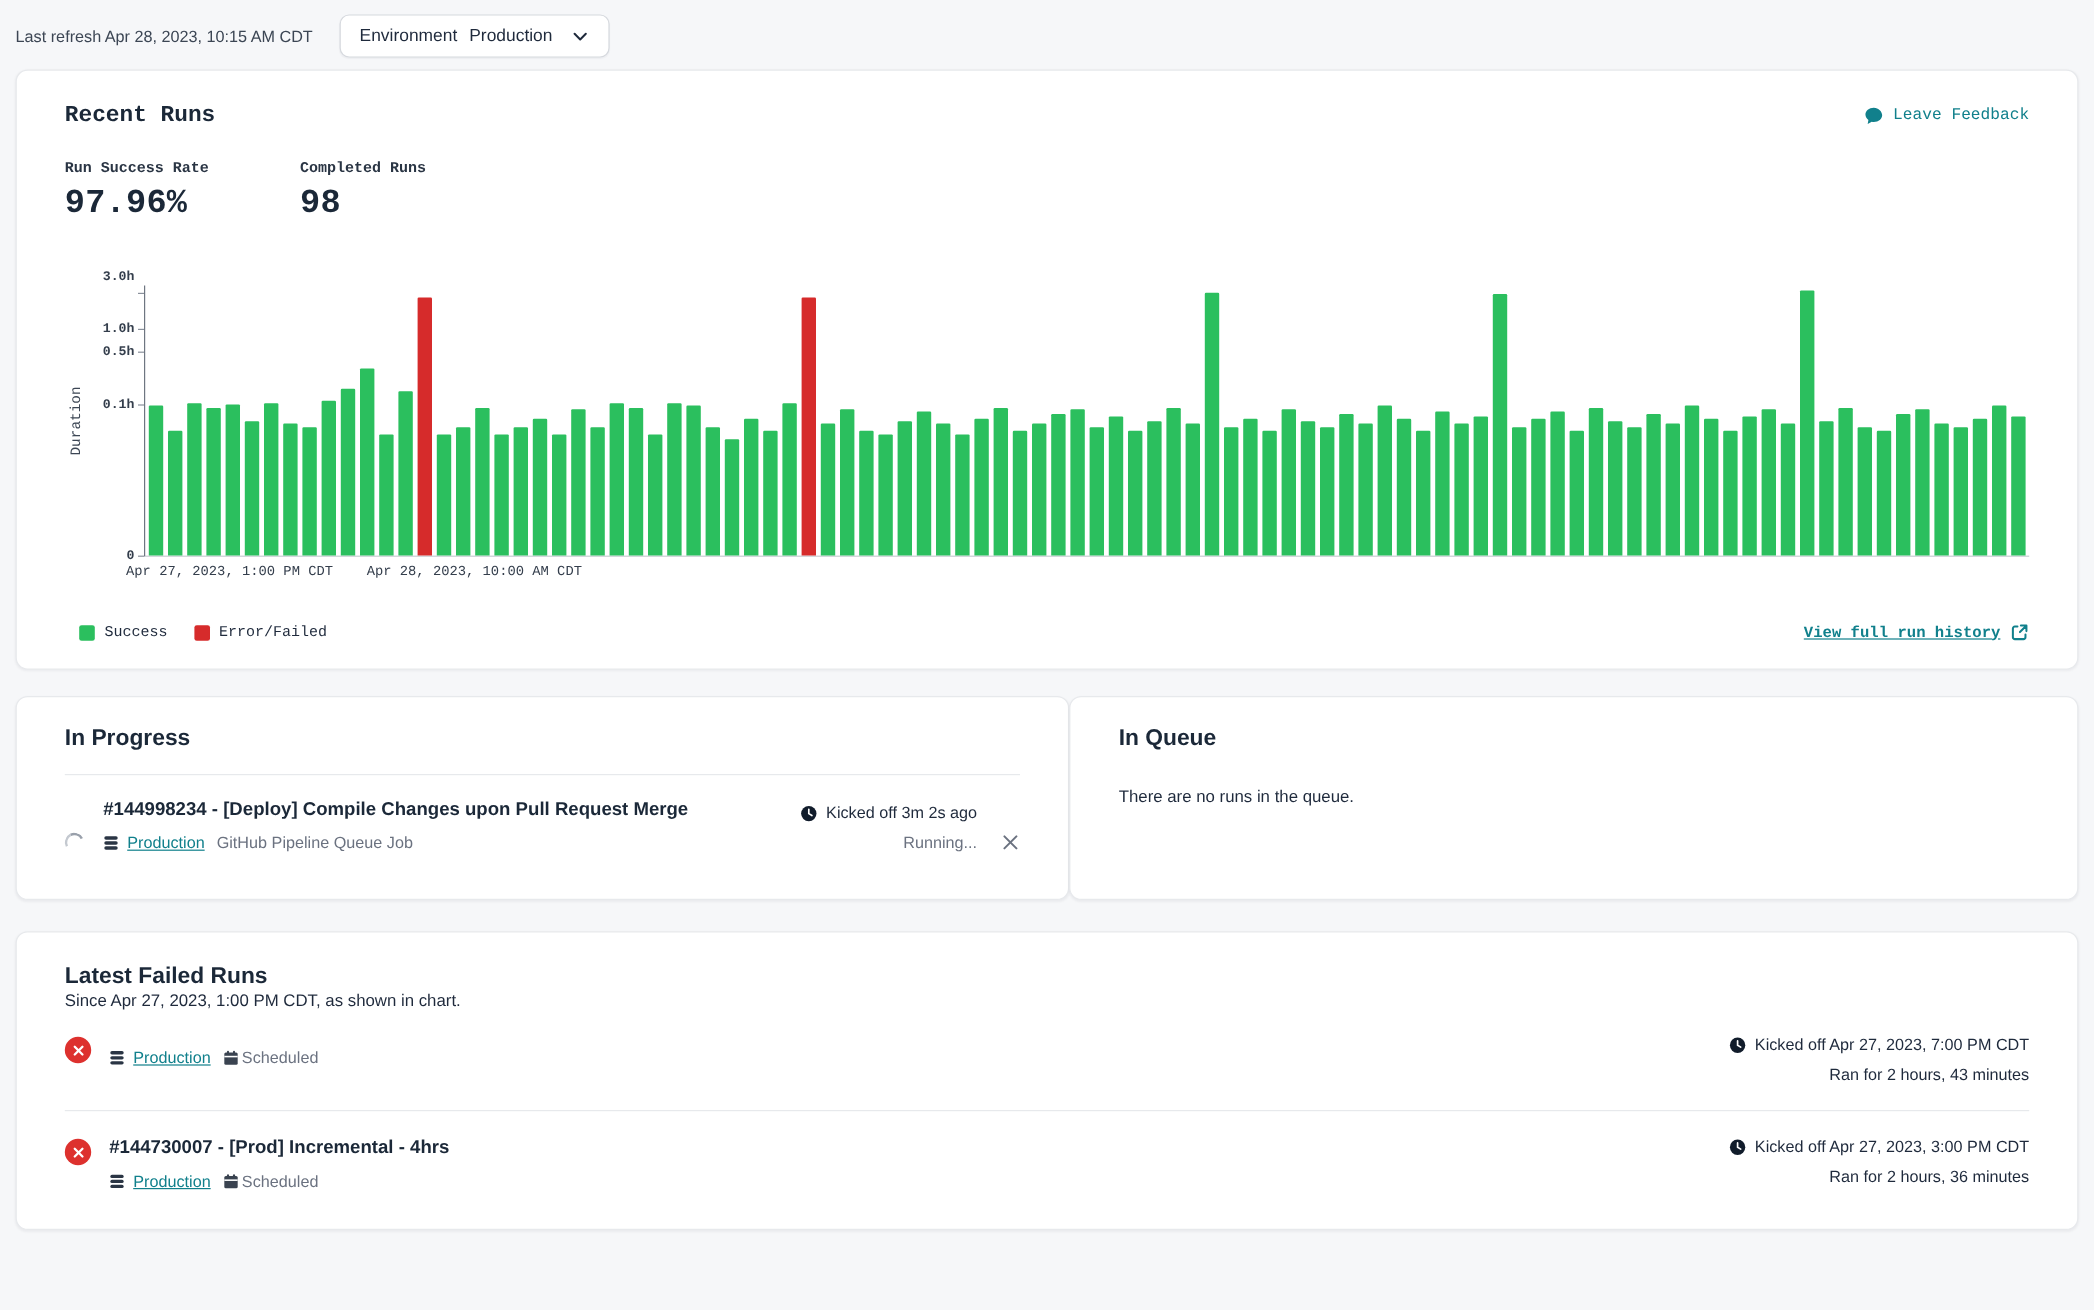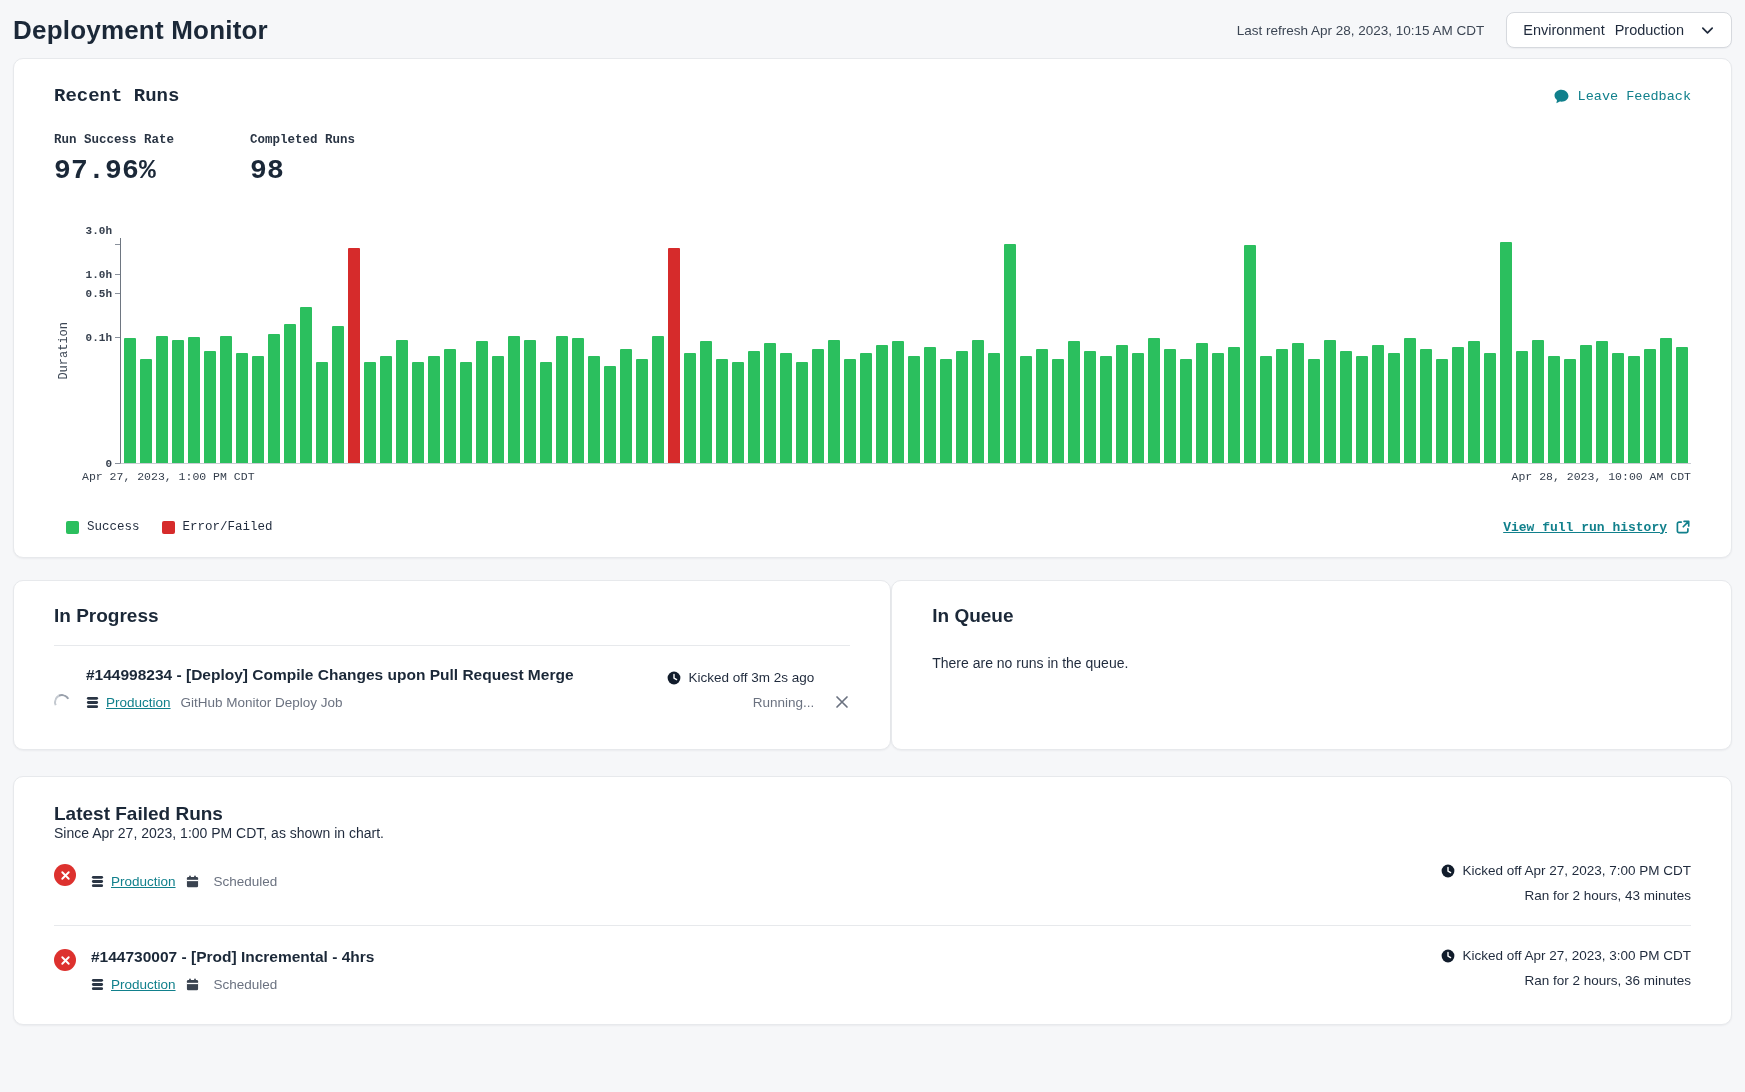--- a/index.html
+++ b/index.html
@@ -45,21 +45,21 @@
   .ylab-col span { writing-mode:vertical-rl; transform:rotate(180deg); font-size:12px; color:#3c4654; }
   .ytick-col { width:46px; position:relative; height:226px; }
   .ytick { position:absolute; right:8px; font-size:11px; font-weight:bold; color:#343e4c; transform:translateY(50%); }
   .ytickmark { position:absolute; right:0; width:5px; height:1px; background:#8a919c; }
   .plot {
     flex:1; height:226px; position:relative;
     border-left:1px solid #6e7681; border-bottom:1px solid #c9cdd3;
     display:flex; align-items:flex-end; gap:4px; padding:0 3px;
   }
   .bar { flex:1 1 0; border-radius:1px 1px 0 0; min-width:4px; }
-  .xdates { display:flex; justify-content:space-between; margin-left:28px; margin-top:6px; font-size:11.5px; color:#343e4c; }
+  .xdates { display:flex; margin-left:51px; margin-top:6px; font-size:11.5px; color:#343e4c;gap:28px; }
   .legend-row { display:flex; align-items:center; justify-content:space-between; margin-top:36px; }
   .legend-items { display:flex; align-items:center; gap:22px; margin-left:12px; }
   .legend-item { display:flex; align-items:center; gap:8px; font-size:12.5px; color:#1f2a3c; }
   .swatch { width:13px; height:13px; border-radius:2px; display:inline-block; }
   .history-link { display:flex; align-items:center; gap:8px; font-size:13px; font-weight:bold; color:#11808c; cursor:pointer; }
   .history-link .txt { text-decoration:underline; }
 
   
   .mid-row { display:grid; grid-template-columns:867fr 830fr; margin-top:22px; }
   .mid-card { padding:24px 40px; min-height:170px; }
@@ -70,21 +70,21 @@
     width:16px; height:16px; border-radius:50%; margin-top:4px;
     border:2px solid transparent; border-top-color:#99a0ab; border-left-color:#c4c9d0;
     transform:rotate(18deg);
   }
   .run-main { flex:1; margin-left:16px; }
   .run-title { font-size:15.5px; font-weight:bold; color:#1b2838; }
   .tag-row { display:flex; align-items:center; gap:10px; margin-top:11px; }
   .env-link { display:flex; align-items:center; gap:7px; font-size:13.5px; color:#11808c; cursor:pointer; }
   .env-link .txt { text-decoration:underline; }
   .muted { font-size:13.5px; color:#6b7280; }
-  .tag-item { display:flex; align-items:center; gap:15px; }
+  .tag-item { display:flex; align-items:center; gap:3px; }
   .run-meta { text-align:right; margin-left:20px; }
   .meta-line1 { display:flex; align-items:center; justify-content:flex-end; gap:7px; font-size:13.5px; color:#1f2a3c; }
   .meta-line2 { margin-top:10px; font-size:13.5px; }
   .close-btn { margin-left:20px; margin-top:2px; cursor:pointer; display:flex; }
   .queue-empty { margin-top:28px; font-size:14px; color:#1f2a3c; }
 
   
   .failed-card { margin-top:26px; padding:26px 40px 30px 40px; }
   .failed-sub { font-size:14px; color:#1f2a3c; }
   .failed-row { display:flex; align-items:flex-start; padding:22px 0 2px 0; }
@@ -96,21 +96,20 @@
   .failed-main { flex:1; margin-left:15px; }
 
   .icon { display:inline-flex; flex:none; }
 </style>
 </head>
 <body>
 
 <div class="page">
 
   <div class="topbar">
-    <div class="page-title">Deployment Monitor</div>
     <div class="topbar-right">
       <span class="last-refresh">Last refresh Apr 28, 2023, 10:15 AM CDT</span>
       <div class="env-select">
         <span>Environment</span>
         <span>Production</span>
         <span class="chev icon">
           <svg width="15" height="15" viewBox="0 0 16 16">
               <path d="M3 5.5 L8 10.5 L13 5.5" fill="none" stroke="#1f2a3c" stroke-width="1.8" stroke-linecap="round" stroke-linejoin="round"></path>
             </svg>
         </span>
@@ -300,21 +299,21 @@
             <span class="env-link">
               <span class="icon">
                 <svg width="13" height="13" viewBox="0 0 14 14">
                     <rect x="1" y="1" width="12" height="3" rx="1.5" fill="#2a3544"></rect>
                     <rect x="1" y="5.5" width="12" height="3" rx="1.5" fill="#2a3544"></rect>
                     <rect x="1" y="10" width="12" height="3" rx="1.5" fill="#2a3544"></rect>
                   </svg>
               </span>
               <span class="txt">Production</span>
             </span>
-            <span class="muted">GitHub Monitor Deploy Job</span>
+            <span class="muted">GitHub Pipeline Queue Job</span>
           </div>
         </div>
         <div class="run-meta">
           <div class="meta-line1">
             <span class="icon">
               <svg width="14" height="14" viewBox="0 0 14 14">
                   <circle cx="7" cy="7" r="6.4" fill="#111c2b"></circle>
                   <path d="M7 3.4 V7 L9.6 8.6" fill="none" stroke="#fff" stroke-width="1.4" stroke-linecap="round"></path>
                 </svg>
             </span>

